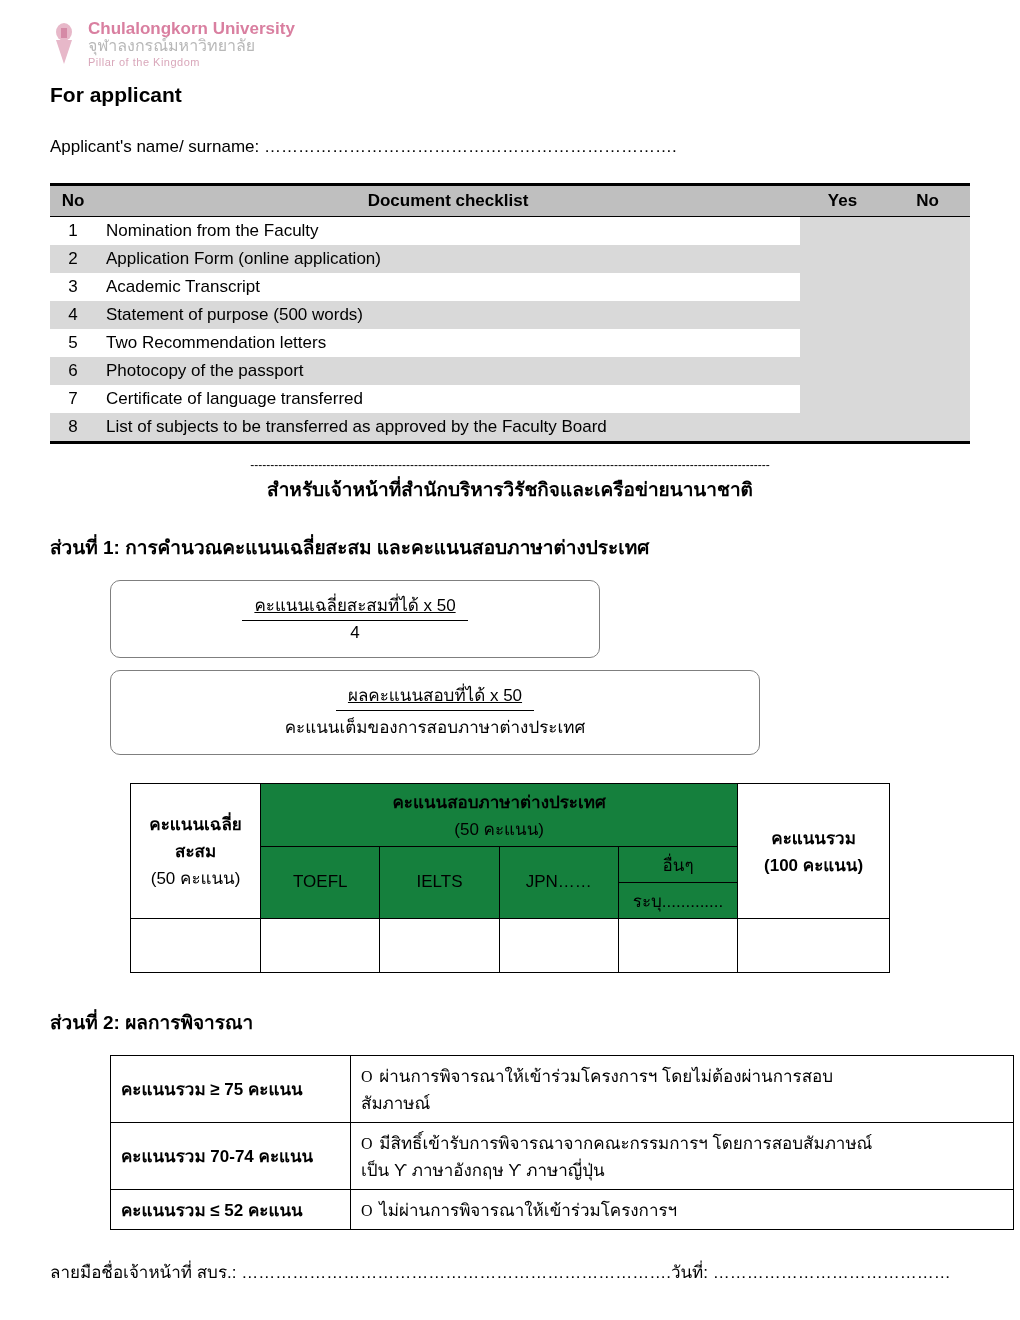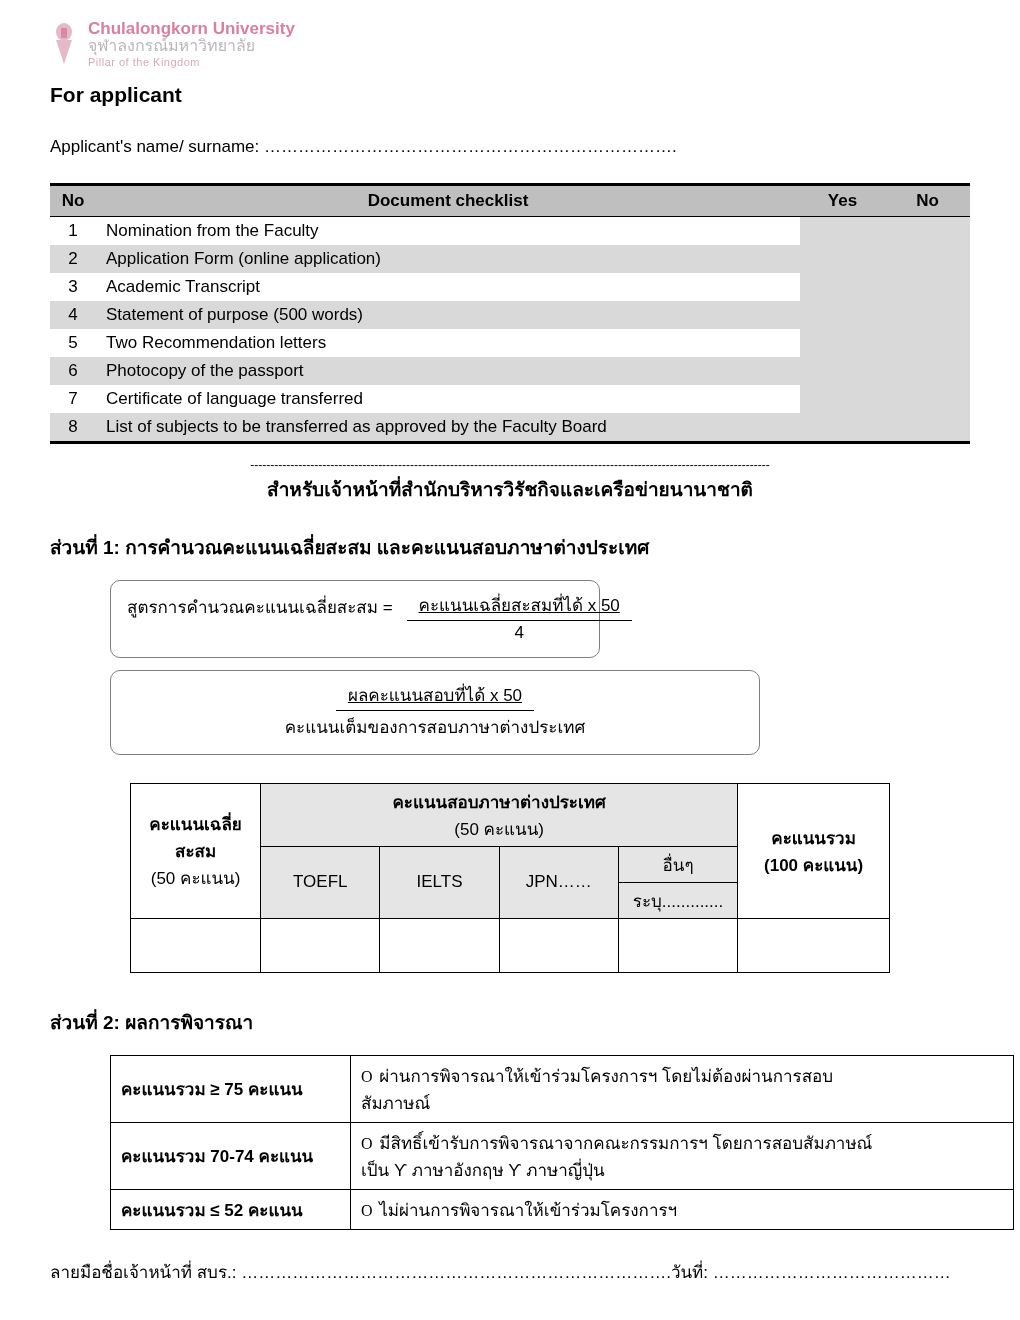--- a/index.html
+++ b/index.html
@@ -125,21 +125,21 @@
     margin: 0 auto 34px auto;
     border-collapse: collapse;
     font-size: 17px;
   }
   .score-table th, .score-table td {
     border: 1px solid #000;
     padding: 4px 6px;
     text-align: center;
     font-weight: bold;
   }
-  .score-table .shade { background: #e5e5e5; }
+  .score-table .shade { background: #15803d; }
   .score-table td.blank { height: 54px; font-weight: normal;}
   .score-table .sub { font-weight: normal; }
   .result-table {
     width: 904px;
     margin: 0 0 28px 60px;
     border-collapse: collapse;
     font-size: 17px;
   }
   .result-table td {
     border: 1px solid #000;
@@ -249,21 +249,20 @@
         </tr>
     </tbody>
   </table>
 
   <div class="dashline">----------------------------------------------------------------------------------------------------------------------------------</div>
   <div class="officer-heading">สำหรับเจ้าหน้าที่สำนักบริหารวิรัชกิจและเครือข่ายนานาชาติ</div>
 
   <div class="sec-heading">ส่วนที่ 1: การคำนวณคะแนนเฉลี่ยสะสม และคะแนนสอบภาษาต่างประเทศ</div>
 
   <div class="formula-box" style="width:490px;">
-    <div class="lhs">สูตรการคำนวณคะแนนเฉลี่ยสะสม  =</div>
     <div class="rhs">
       <div class="num">คะแนนเฉลี่ยสะสมที่ได้ x 50</div>
       <div class="den">4</div>
     </div>
   </div>
 
   <div class="formula-box formula2" style="width:650px;">
     <div class="rhs">
       <div class="num" style="text-decoration:underline;">ผลคะแนนสอบที่ได้ x 50</div>
       <div class="den">คะแนนเต็มของการสอบภาษาต่างประเทศ</div>

